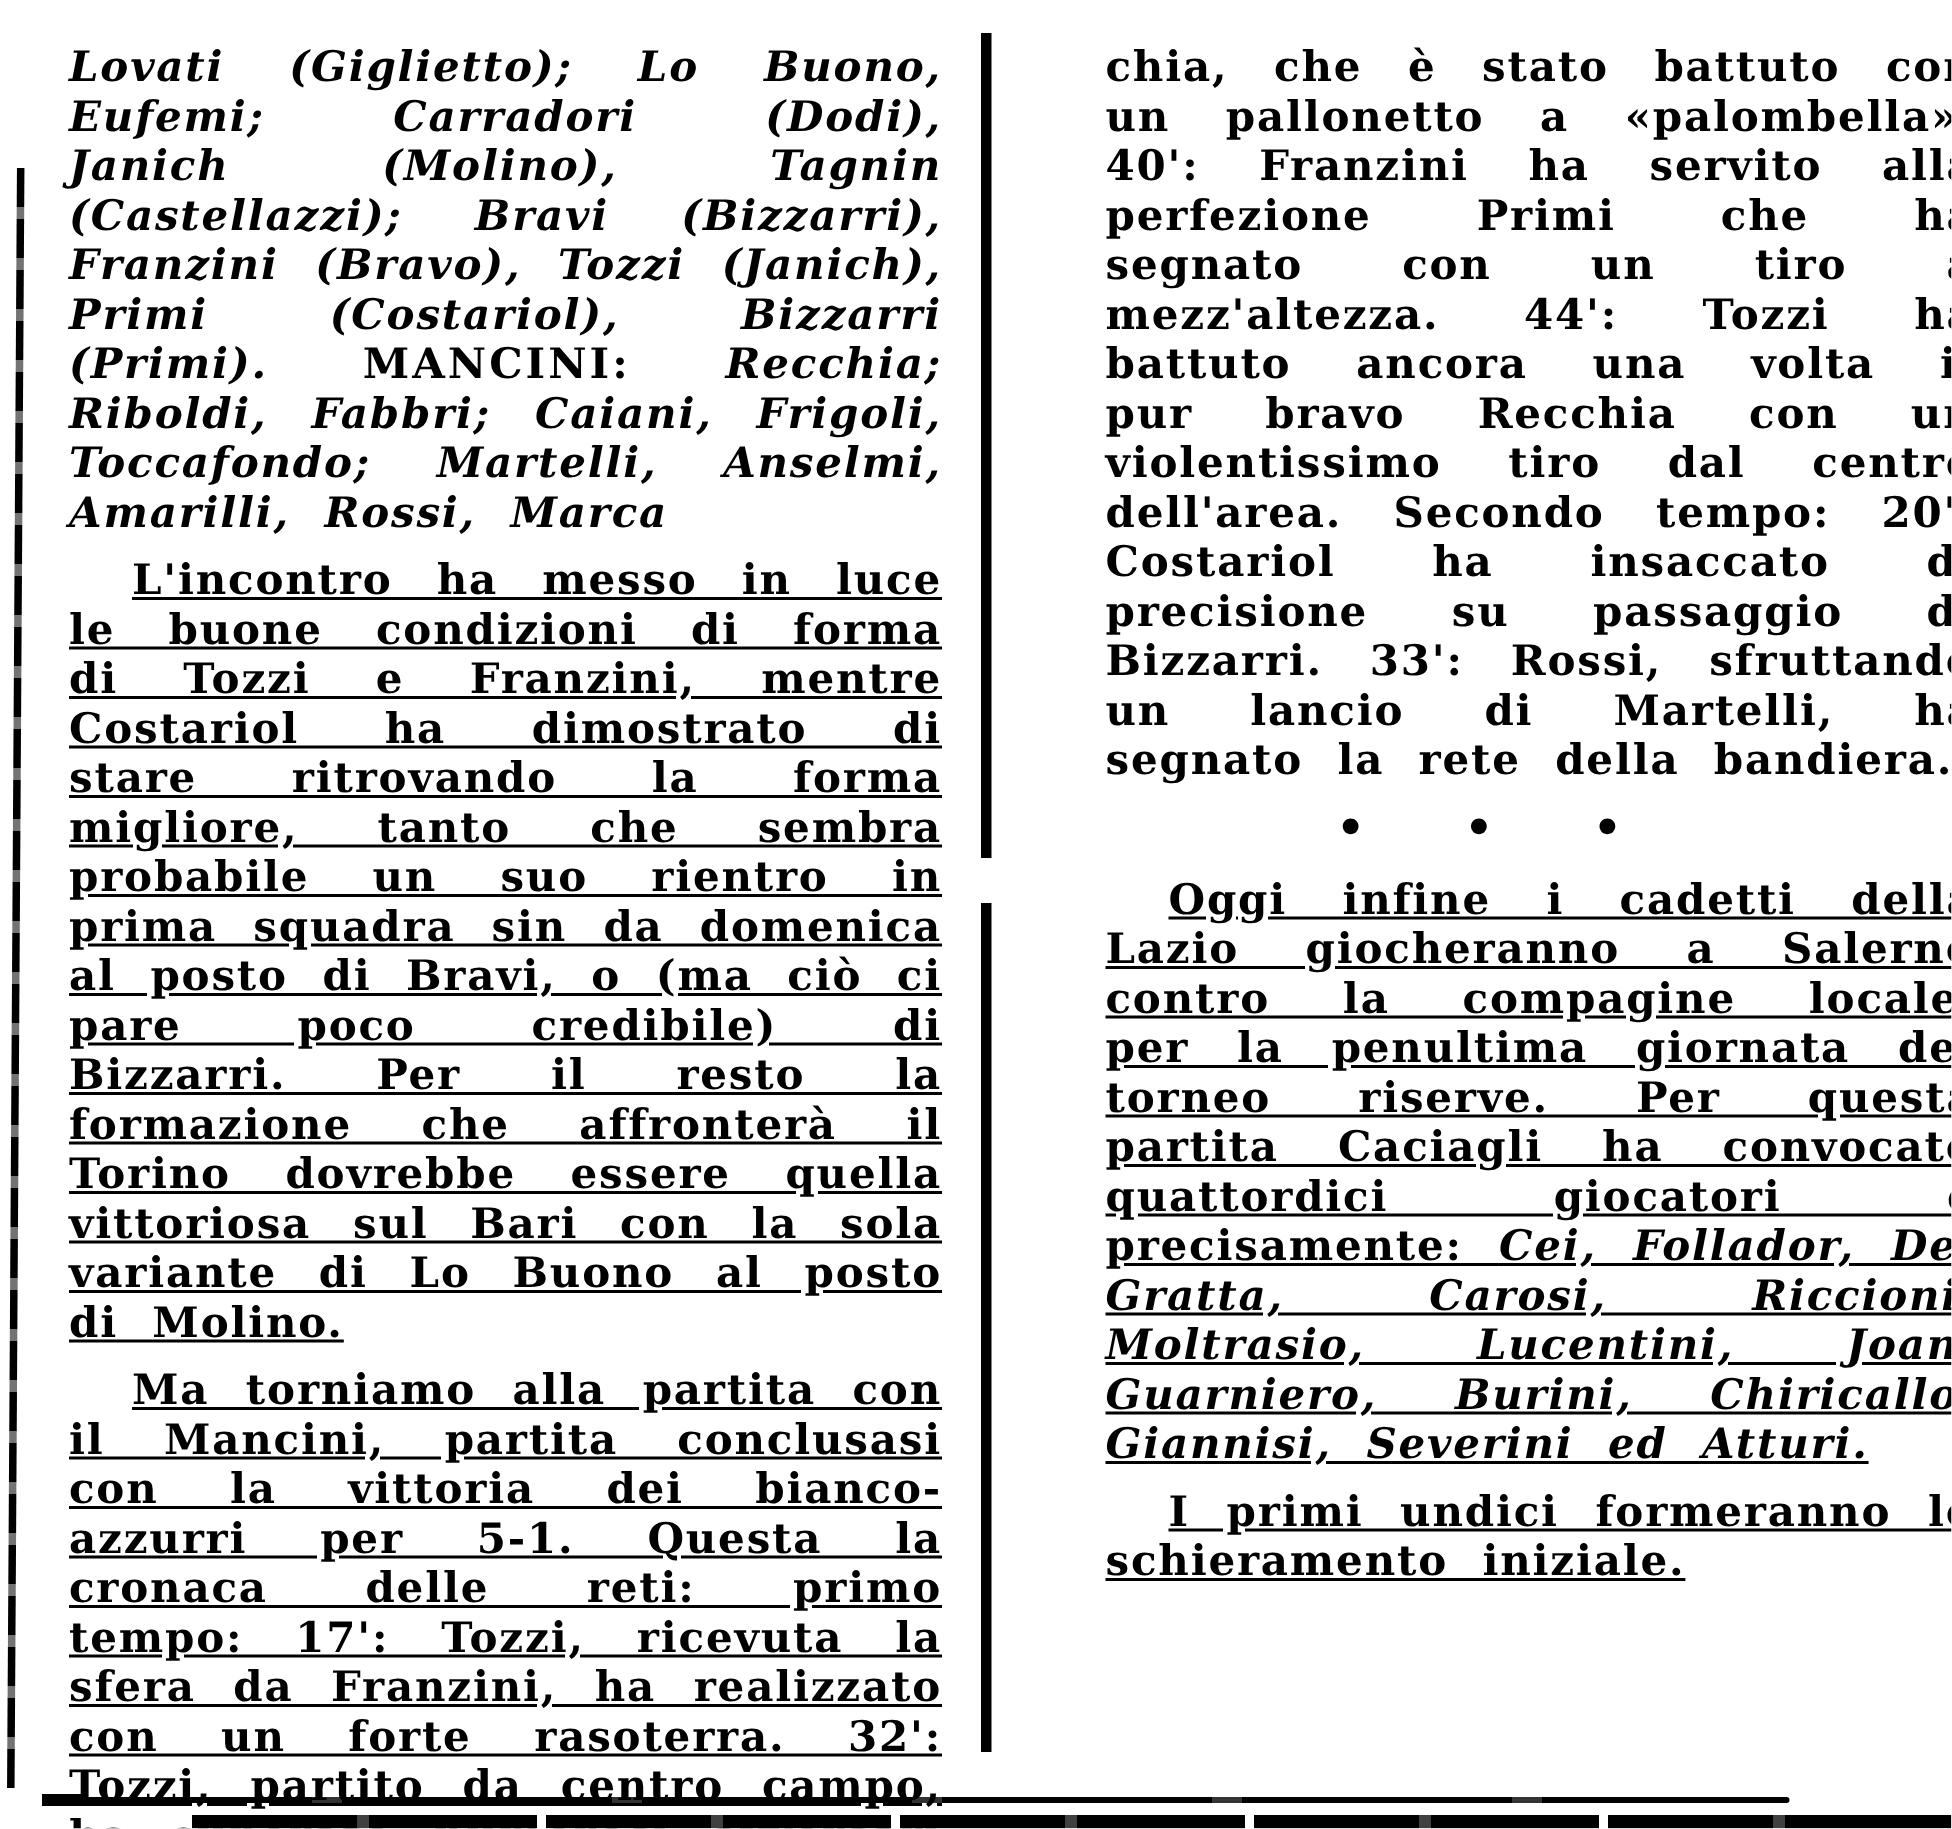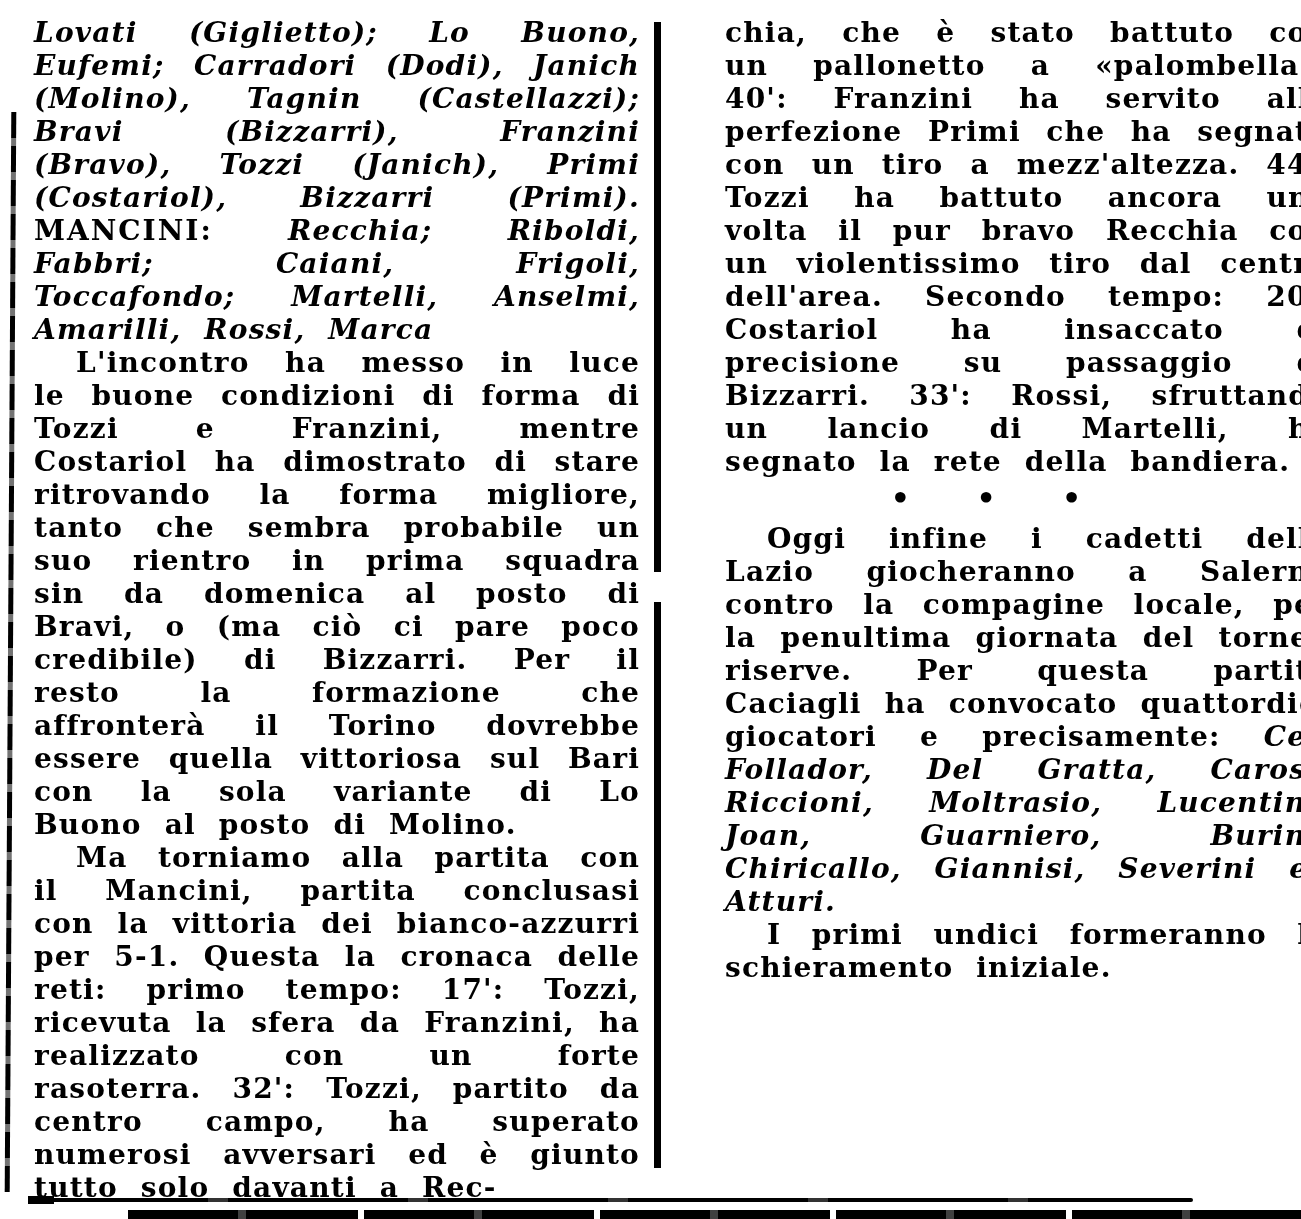--- a/index.html
+++ b/index.html
@@ -23,22 +23,22 @@
     font-size: 28px;
     font-weight: 700;
     line-height: 33px;
     text-align: justify;
     letter-spacing: 1.2px;
     word-spacing: 12px;
     filter: blur(0.35px) contrast(1.8);
   }
   .col-left  { left: 34px;  width: 606px; }
   .col-right { left: 725px; width: 604px; }
-  .col p { margin: 0; }
-  .indent { text-indent: 42px; }
+  .col p { margin: 12px; }
+  .indent { text-indent: 42px; text-decoration: underline; }
   .ital { font-style: italic; }
   .caps { font-style: normal; letter-spacing: 2px; }
   
   .left-rule {
     position: absolute;
     left: 8px; top: 112px;
     width: 5px; height: 1080px;
     background: repeating-linear-gradient(180deg, #000 0 26px, rgba(0,0,0,0.55) 26px 34px);
     transform: rotate(0.35deg);
   }

